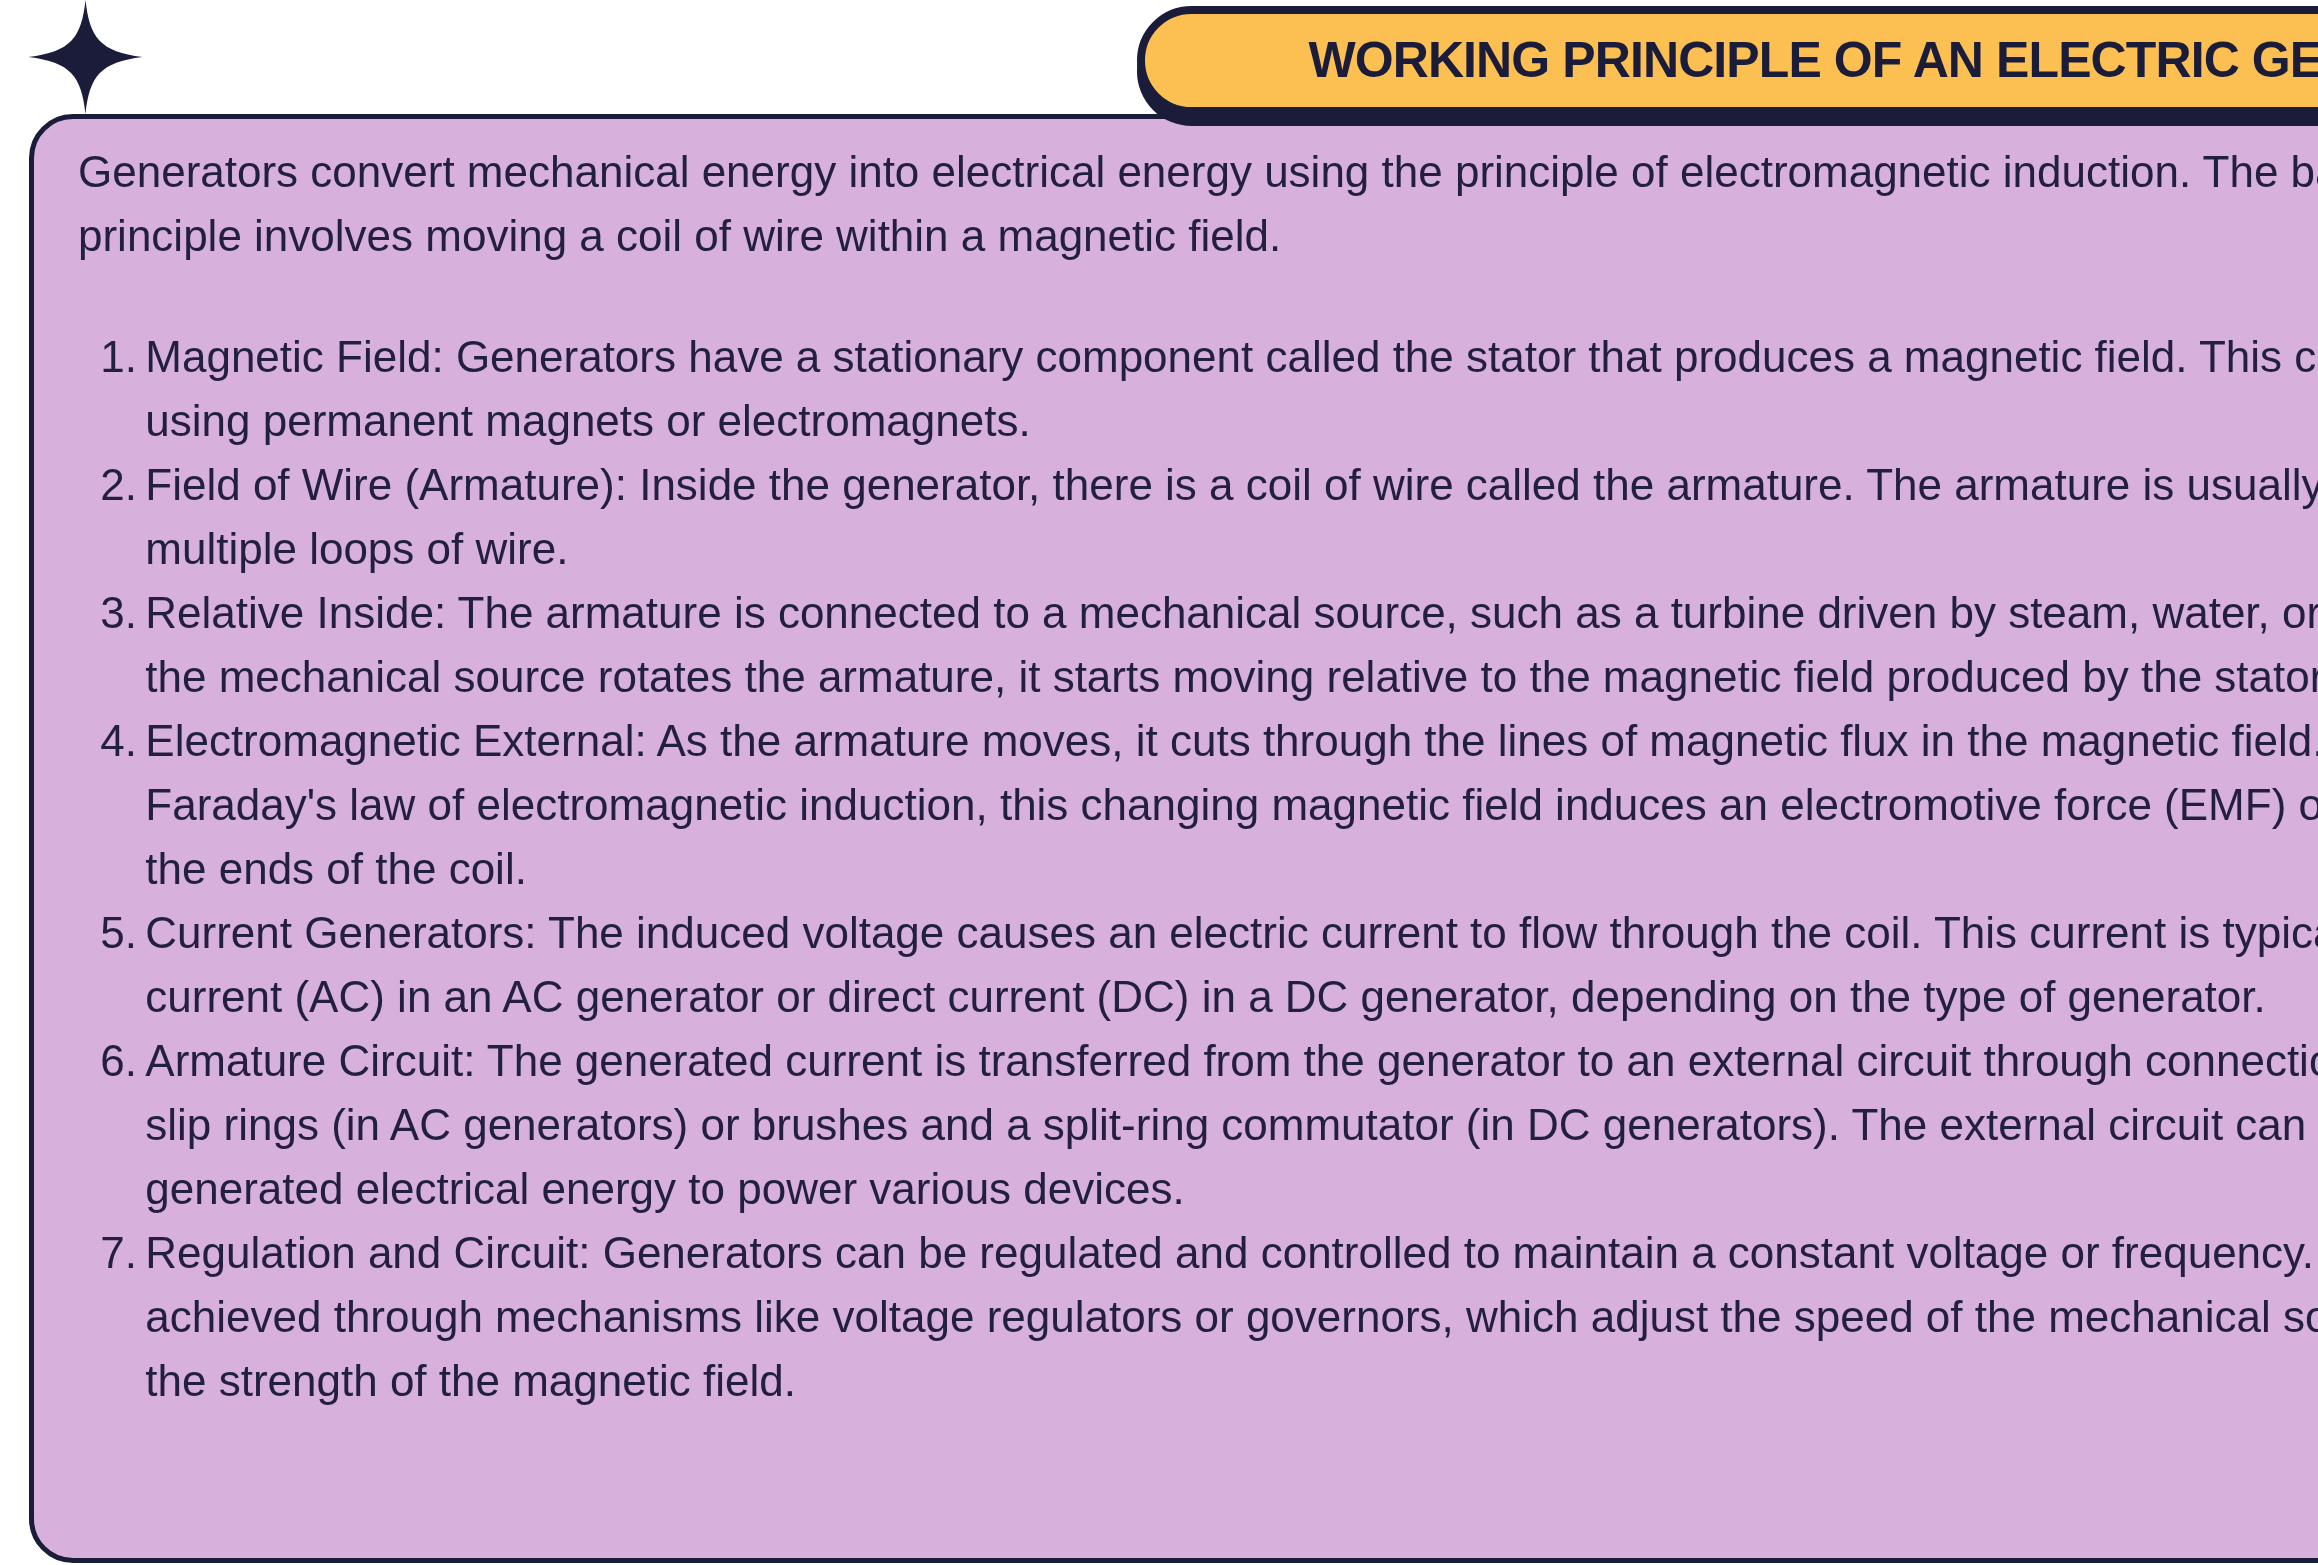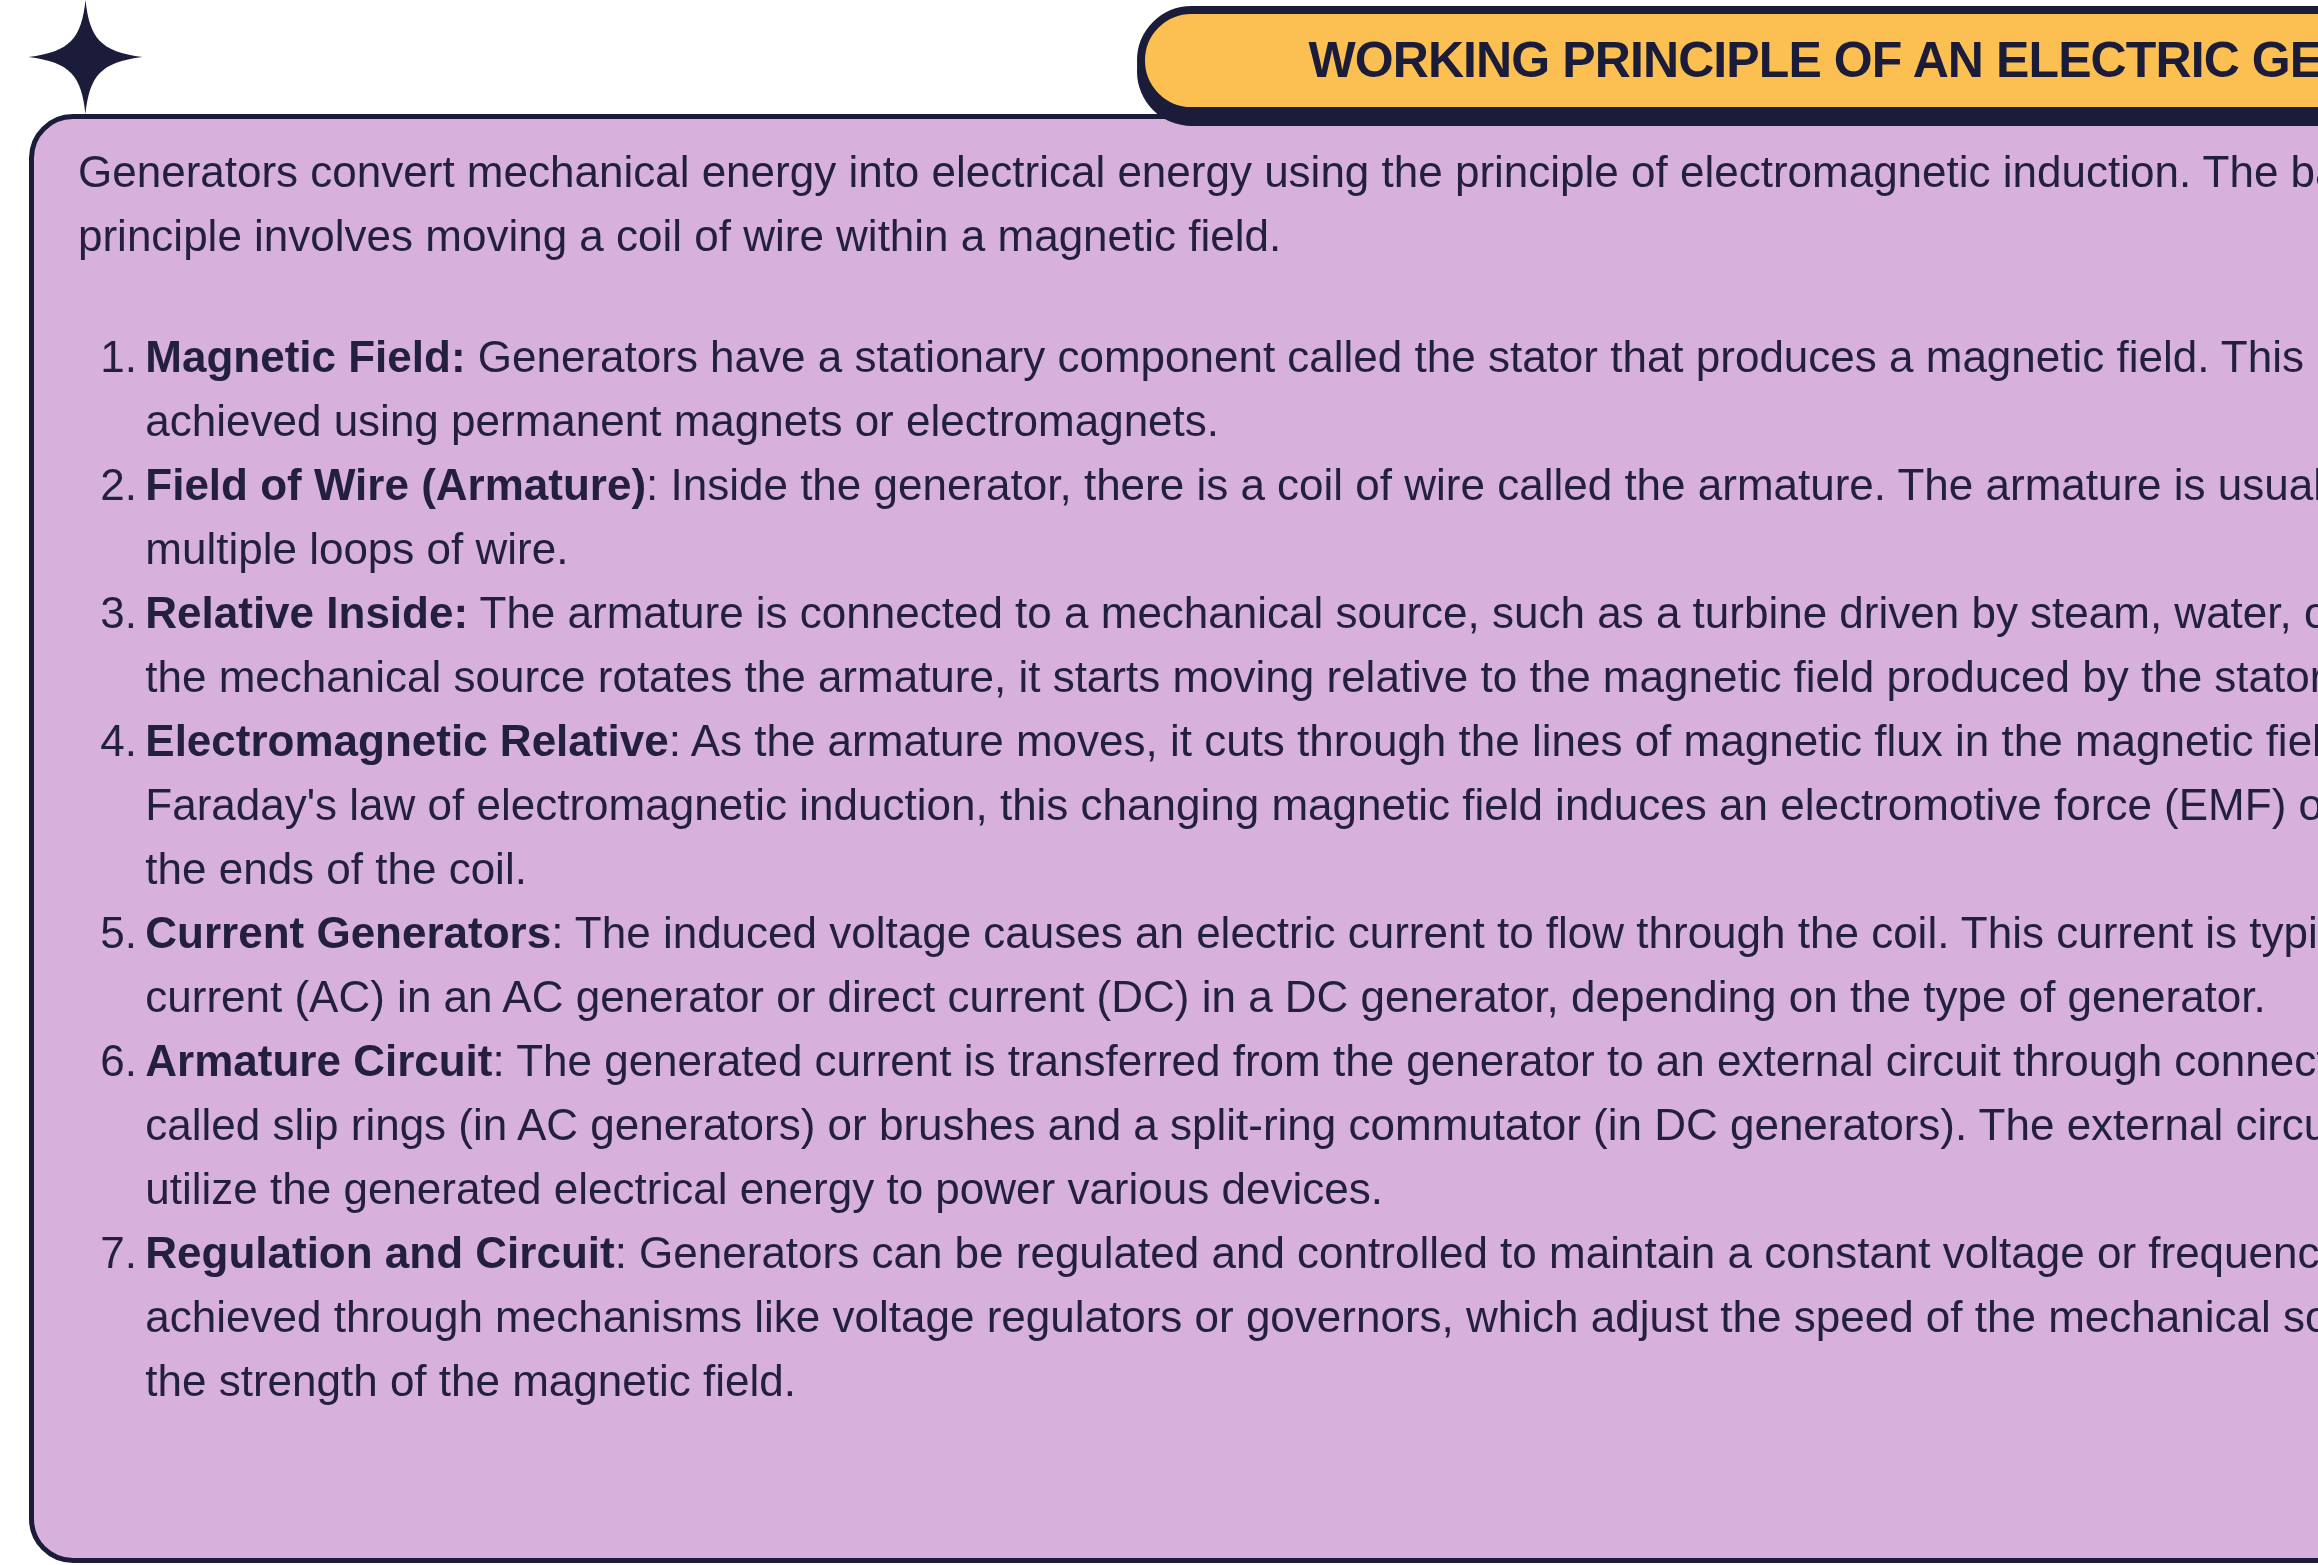--- a/index.html
+++ b/index.html
@@ -69,21 +69,21 @@
   }
   .pitem {
     display: grid;
     grid-template-columns: 59px 1fr;
     column-gap: 8.3px;
   }
   .pnum {
     text-align: right;
   }
   .pterm {
-    font-weight: bold;
+    font-weight: normal;
     margin-top: 36px;
   }
 </style>
 </head>
 <body>
 
 <svg class="sparkle" viewBox="0 0 100 100" xmlns="http://www.w3.org/2000/svg" aria-hidden="true">
   <path d="M50 0 C53.5 33 63 45.5 100 50 C63 54.5 53.5 67 50 100 C46.5 67 37 54.5 0 50 C37 45.5 46.5 33 50 0 Z" fill="#1B1C39"></path>
 </svg>
 
@@ -102,21 +102,21 @@
     <div class="pitem">
       <span class="pnum">2.</span>
       <span class="ptext"><span class="pterm">Field of Wire (Armature)</span><span>: Inside the generator, there is a coil of wire called the armature. The armature is usually made up of multiple loops of wire.</span></span>
     </div>
     <div class="pitem">
       <span class="pnum">3.</span>
       <span class="ptext"><span class="pterm">Relative Inside:</span><span> The armature is connected to a mechanical source, such as a turbine driven by steam, water, or wind. When the mechanical source rotates the armature, it starts moving relative to the magnetic field produced by the stator.</span></span>
     </div>
     <div class="pitem">
       <span class="pnum">4.</span>
-      <span class="ptext"><span class="pterm">Electromagnetic Relative</span><span>: As the armature moves, it cuts through the lines of magnetic flux in the magnetic field. According to Faraday's law of electromagnetic induction, this changing magnetic field induces an electromotive force (EMF) or voltage across the ends of the coil.</span></span>
+      <span class="ptext"><span class="pterm">Electromagnetic External</span><span>: As the armature moves, it cuts through the lines of magnetic flux in the magnetic field. According to Faraday's law of electromagnetic induction, this changing magnetic field induces an electromotive force (EMF) or voltage across the ends of the coil.</span></span>
     </div>
     <div class="pitem">
       <span class="pnum">5.</span>
       <span class="ptext"><span class="pterm">Current Generators</span><span>: The induced voltage causes an electric current to flow through the coil. This current is typically alternating current (AC) in an AC generator or direct current (DC) in a DC generator, depending on the type of generator.</span></span>
     </div>
     <div class="pitem">
       <span class="pnum">6.</span>
       <span class="ptext"><span class="pterm">Armature Circuit</span><span>: The generated current is transferred from the generator to an external circuit through connection points called slip rings (in AC generators) or brushes and a split-ring commutator (in DC generators). The external circuit can then utilize the generated electrical energy to power various devices.</span></span>
     </div>
     <div class="pitem">

